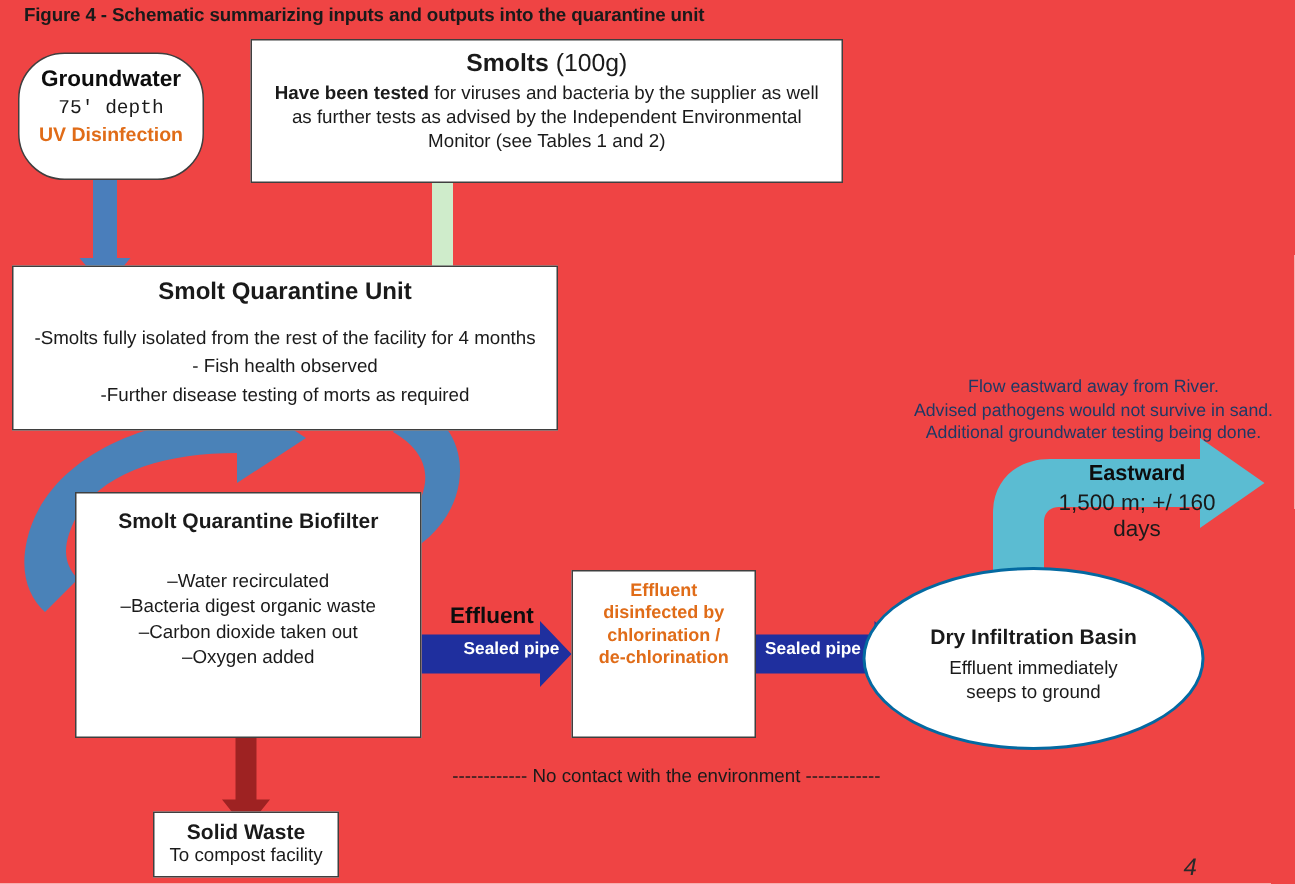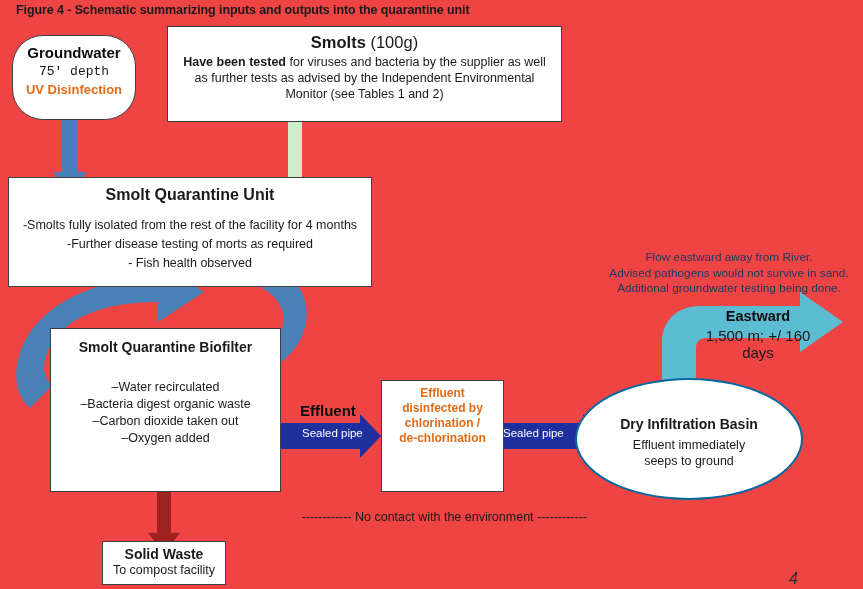--- a/index.html
+++ b/index.html
@@ -136,22 +136,22 @@
     left: 287px; top: 510px; width: 300px; text-align: right;
     font-size: 12.5px; color: #1a1a1a; white-space: nowrap;
   }
   #page-number {
     left: 789px; top: 570px; font-size: 16px; font-style: italic;
     color: #2a2a2a;
   }
 
   
   .pipe-label {
-    color: #ffffff; font-size: 11.5px; font-weight: normal;
-    text-align: left; line-height: 1;
+    color: #ffffff; font-size: 11.5px; font-weight: bold;
+    text-align: center; line-height: 1;
   }
   #pipe1-label { left: 302px; top: 428px; width: 78px; }
   #pipe2-label { left: 503px; top: 428px; width: 78px; }
 
   
   #arrows {
     left: 0; top: 0; width: 863px; height: 589px;
     pointer-events: none;
   }
 </style>
@@ -239,22 +239,22 @@
     </div>
     <div id="smolts-body">
       <b>Have been tested</b><span> for viruses and bacteria by the supplier as well as further tests as advised by the Independent Environmental Monitor (see Tables 1 and 2)</span>
     </div>
   </div>
 
   <div class="abs box" id="quarantine-box">
     <div id="quarantine-title">Smolt Quarantine Unit</div>
     <div id="quarantine-body">
       <div>-Smolts fully isolated from the rest of the facility for 4 months</div>
+      <div>- Fish health observed</div>
       <div>-Further disease testing of morts as required</div>
-      <div>- Fish health observed</div>
     </div>
   </div>
 
   <div class="abs box" id="biofilter-box">
     <div id="biofilter-title">Smolt Quarantine Biofilter</div>
     <div id="biofilter-body">
       <div>–Water recirculated</div>
       <div>–Bacteria digest organic waste</div>
       <div>–Carbon dioxide taken out</div>
       <div>–Oxygen added</div>

